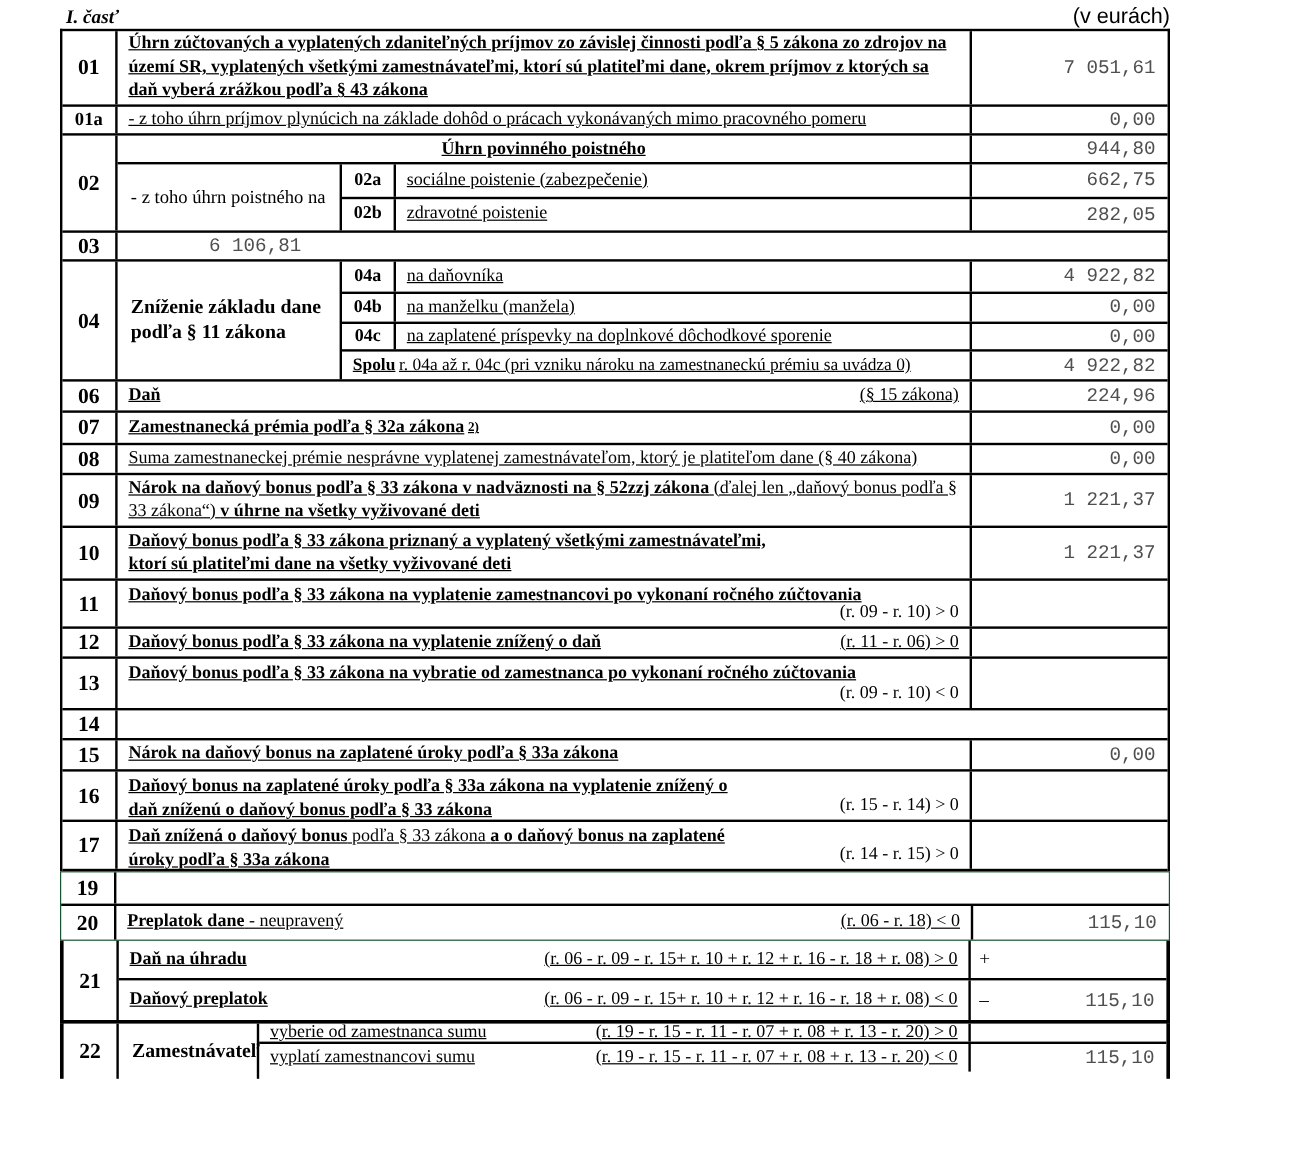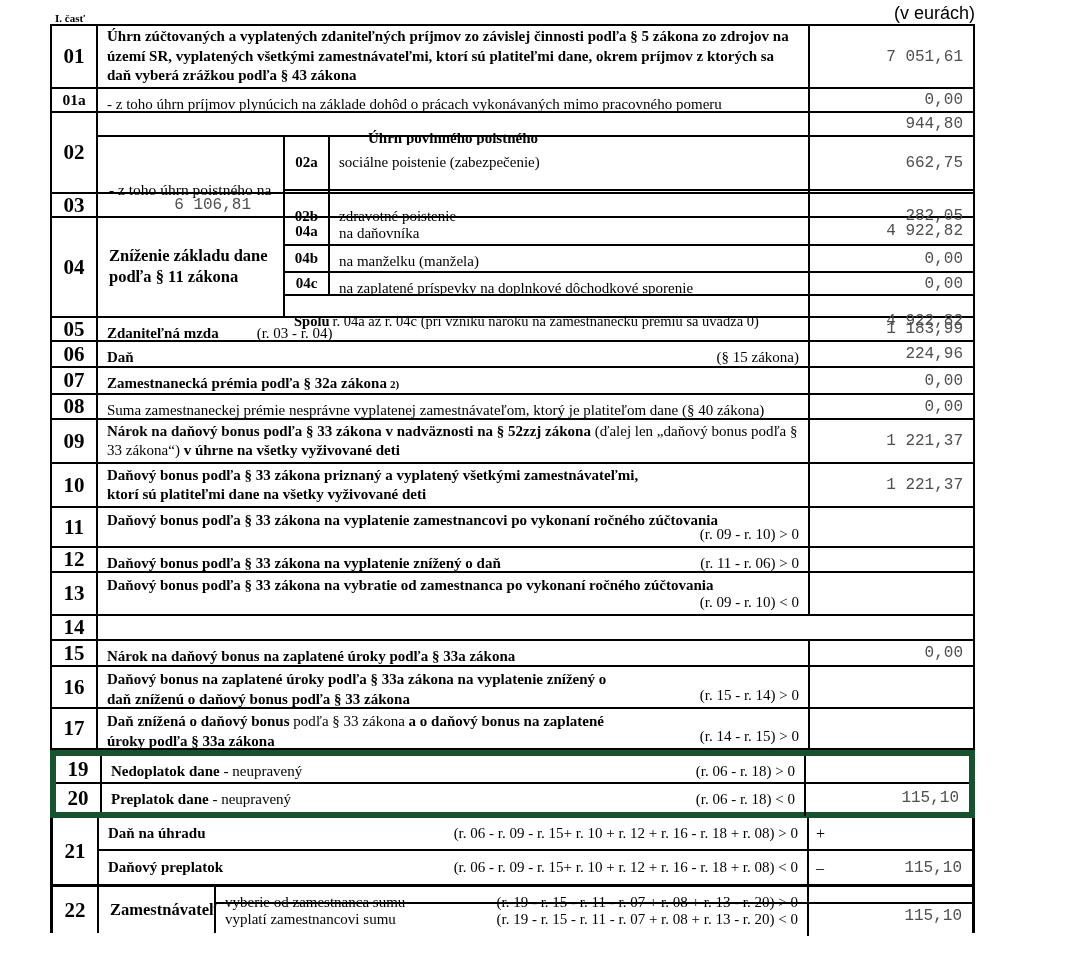--- a/index.html
+++ b/index.html
@@ -6,52 +6,52 @@
   html,body { background:#ffffff; }
   body {
     width:1080px; height:966px; overflow:hidden;
     font-family:"Liberation Serif", serif; color:#000;
   }
   .page { position:relative; width:1080px; height:966px; padding-top:4px; }
   .hdr {
     width:925px; margin-left:50px; height:20px;
     display:flex; justify-content:space-between; align-items:flex-end;
   }
-  .hdr .title { font-weight:bold; font-size:11px; padding-left:5px; }
+  .hdr .title { font-weight:bold; font-size:16px; padding-left:5px;font-style:italic; }
   .hdr .note { font-family:"Liberation Sans", sans-serif; font-size:18px; }
 
   .tblwrap { margin-left:50px; width:925px; }
   .tbl  { border:2px solid #000; border-bottom:none; }
-  .blk19{ border:6px solid #14532d; }
+  .blk19{ border:1px solid #14532d; }
   .blk21{ border:3px solid #000; border-top:none; }
   .blk22{ border:3px solid #000; border-top:none; border-bottom:none; }
 
   .row, .grow { display:flex; border-bottom:2px solid #000; }
   .nobb { border-bottom:none !important; }
 
   .ncell {
     width:46px; flex:0 0 46px; border-right:2px solid #000;
     display:flex; align-items:center; justify-content:center;
-    font-weight:bold; font-size:21px;
+    font-weight:bold; font-size:18px;
   }
   .sncell {
     width:45px; flex:0 0 45px; border-right:2px solid #000;
     display:flex; align-items:center; justify-content:center;
     font-weight:bold; font-size:15px;
   }
   .labelcell {
     width:187px; flex:0 0 187px; border-right:2px solid #000;
     display:flex; align-items:center; padding:2px 8px 2px 11px;
     font-size:15.5px; line-height:1.25;
   }
   .labelcell.b { font-weight:bold; font-size:16.5px; }
   .ccell {
     flex:1 1 auto; border-right:2px solid #000; position:relative;
     display:flex; flex-direction:column; justify-content:center;
-    padding:16px 9px; font-size:15px; line-height:1.3; overflow:hidden;
+    padding:2px 9px; font-size:15px; line-height:1.3; overflow:hidden;text-decoration:underline;
   }
   .ccell.top { justify-content:flex-start; padding-top:3px; }
   .ccell .b { font-weight:bold; }
   .ccell .sup { font-weight:bold; font-size:11px; vertical-align:super; margin-left:3px; }
   .formula-abs {
     position:absolute; right:9px; bottom:2px;
     font-weight:normal; font-size:15px; white-space:nowrap;
   }
   .ccell.inlinef {
     flex-direction:row; align-items:center; justify-content:space-between;
@@ -170,29 +170,20 @@
           <div class="ccell fs14" style="flex-direction:row; align-items:center; justify-content:flex-start">
             <span class="b">Spolu</span>
             <span style="display:inline-block;width:3px"></span>
             <span>r. 04a až r. 04c (pri vzniku nároku na zamestnaneckú prémiu sa uvádza 0)</span>
           </div>
           <div class="vcell">4 922,82</div>
         </div>
       </div>
     </div>
 
-    <div class="row" style="height:24px">
-      <div class="ncell">05</div>
-      <div class="ccell" style="flex-direction:row; align-items:center; justify-content:flex-start">
-        <span class="b">Zdaniteľná mzda</span>
-        <span class="gap"></span>
-        <span>(r. 03 - r. 04)</span>
-      </div>
-      <div class="vcell">1 183,99</div>
-    </div>
 
     <div class="row" style="height:26px">
       <div class="ncell">06</div>
       <div class="ccell" style="flex-direction:row; align-items:center; justify-content:space-between">
         <span class="b">Daň</span>
         <span class="gap-s"></span>
         <span>(§ 15 zákona)</span>
       </div>
       <div class="vcell">224,96</div>
     </div>
@@ -294,24 +285,20 @@
         <span class="formula-abs">(r. 14 - r. 15) &gt; 0</span>
       </div>
       <div class="vcell"></div>
     </div>
 
   </div>
 
   <div class="blk19">
     <div class="row" style="height:28px">
       <div class="ncell">19</div>
-      <div class="ccell inlinef">
-        <span><span class="b">Nedoplatok dane</span> <span>- neupravený</span></span>
-        <span class="fml">(r. 06 - r. 18) &gt; 0</span>
-      </div>
       <div class="vcell"></div>
     </div>
     <div class="row nobb" style="height:28px">
       <div class="ncell">20</div>
       <div class="ccell inlinef">
         <span><span class="b">Preplatok dane</span> <span>- neupravený</span></span>
         <span class="fml">(r. 06 - r. 18) &lt; 0</span>
       </div>
       <div class="vcell">115,10</div>
     </div>

